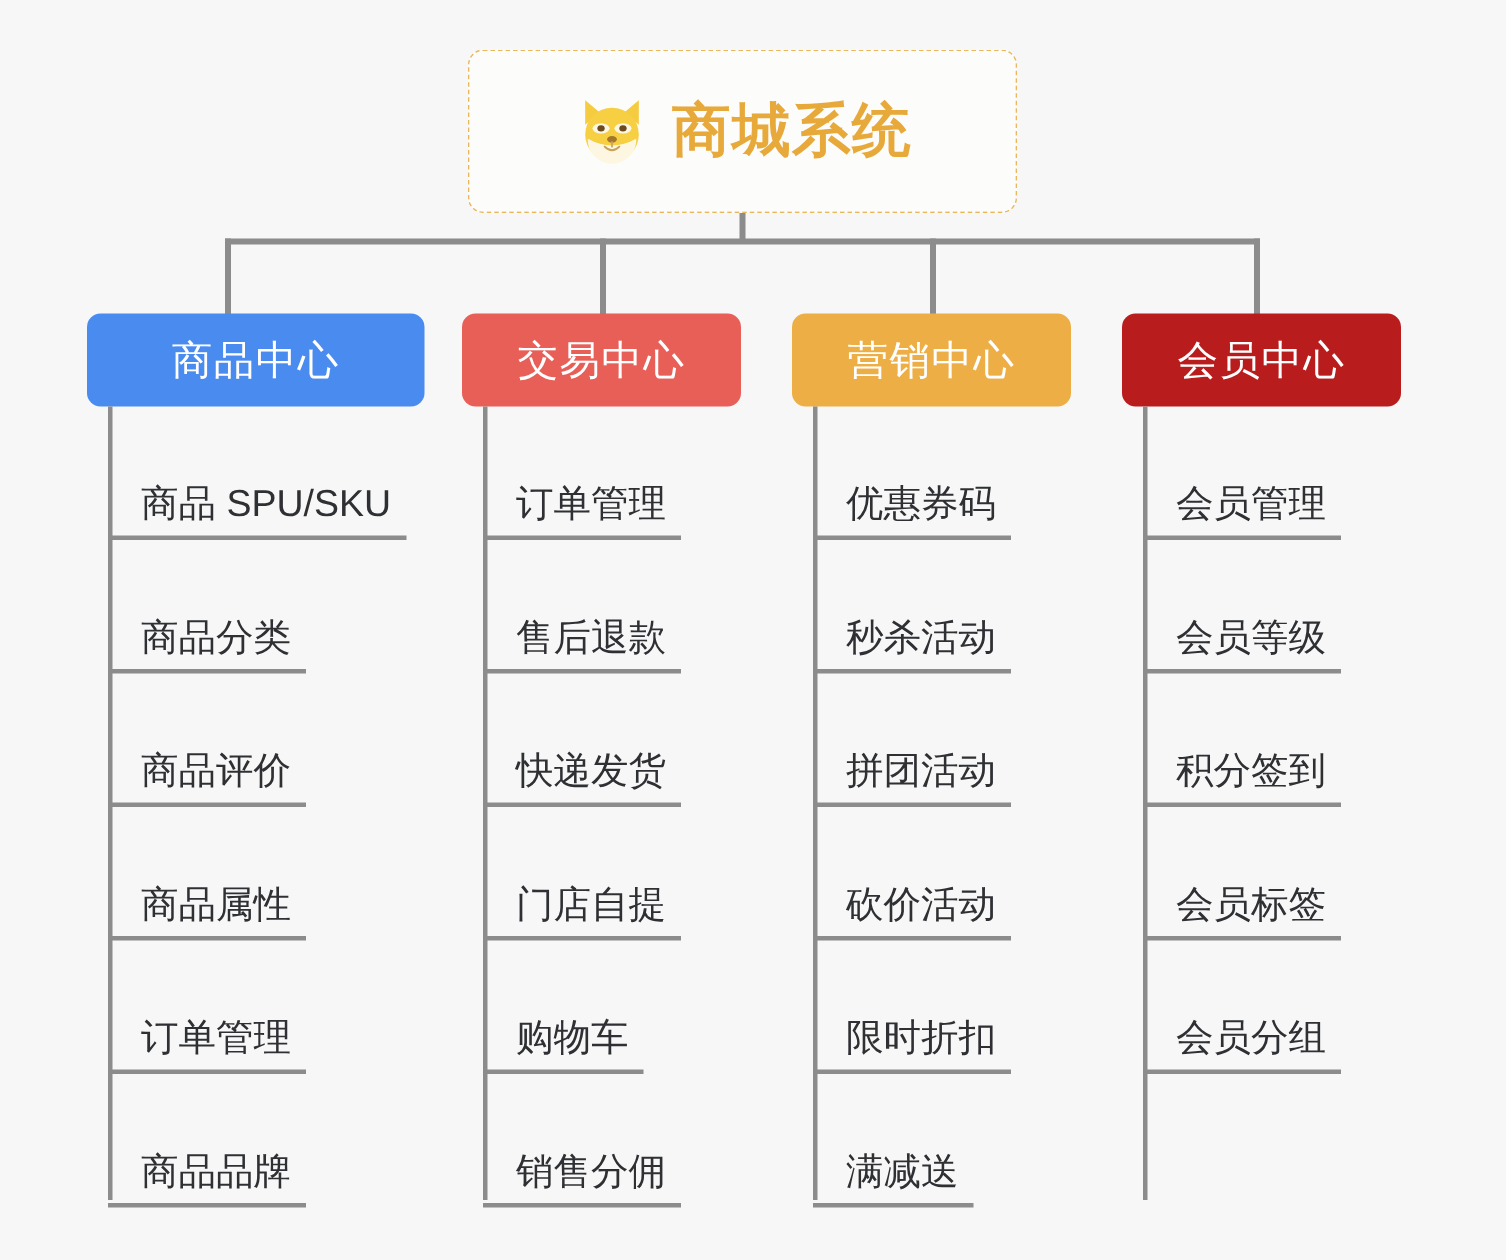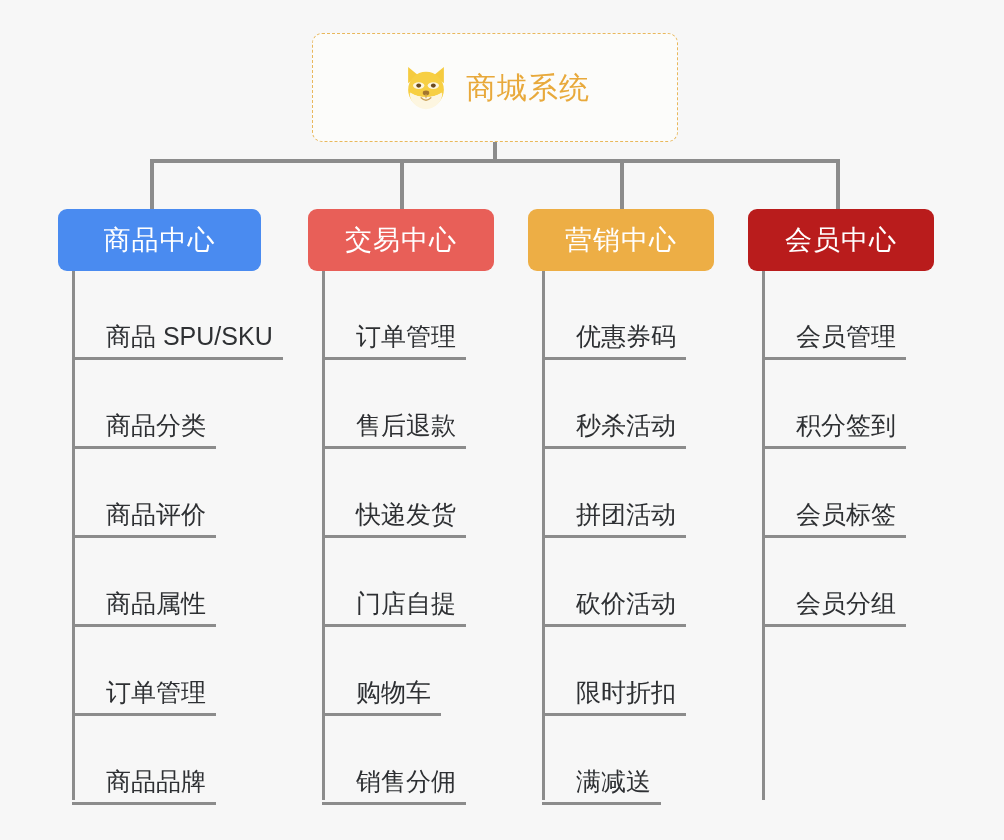--- a/index.html
+++ b/index.html
@@ -39,26 +39,26 @@
     justify-content: center;
     gap: 14px;
   }
   .root-emoji {
     width: 52px;
     height: 52px;
     flex: 0 0 auto;
     display: block;
   }
   .root-title {
-    font-size: 30px;
+    font-size: 39px;
     line-height: 1;
     color: #e8a93b;
     letter-spacing: 1px;
     white-space: nowrap;
-    font-weight: 400;
+    font-weight: 700;
   }
 
   
   .conn {
     position: absolute;
     background: #8c8c8c;
   }
   .conn-root-stem {          
     left: 493px;
     top: 142px;
@@ -115,35 +115,35 @@
   }
   .leaf {
     position: relative;
     height: 89px;
     box-sizing: border-box;
     display: flex;
     align-items: flex-end;
   }
   .leaf-label {
     display: inline-block;
-    padding: 0 10px 6px 34px;
+    padding: 0 10px 6px 22px;
     font-size: 25px;
     color: #2e3033;
     line-height: 1.15;
     white-space: nowrap;
     border-bottom: 3px solid #8c8c8c;
   }
 
   
   .branch-1 { left: 58px;  width: 246px; }
   .branch-2 { left: 308px; width: 246px; }
   .branch-3 { left: 528px; width: 246px; }
   .branch-4 { left: 748px; width: 246px; }
 
-  .branch-1 .branch-header { width: 203px; }
+  .branch-1 .branch-header { width: 225px; }
   .branch-2 .branch-header { width: 186px; }
   .branch-3 .branch-header { width: 186px; }
   .branch-4 .branch-header { width: 186px; }
 </style>
 </head>
 <body style="background: rgb(247, 247, 247);">
 
 <div id="mindmap">
 
   <div class="root-node" style="border-color: rgb(233, 184, 92); background: rgb(252, 252, 250);">
@@ -256,20 +256,23 @@
   <div class="branch branch-4">
     <div class="branch-header" style="background: #b91c1c;">
       <span>会员中心</span>
     </div>
     <div class="branch-trunk" style="background: rgb(140, 140, 140);"></div>
     <div class="leaf-list">
       <div class="leaf">
           <span class="leaf-label" style="border-bottom-color: rgb(140, 140, 140);">会员管理</span>
         </div>
       <div class="leaf">
+          <span class="leaf-label" style="border-bottom-color: rgb(140, 140, 140);">会员等级</span>
+        </div>
+      <div class="leaf">
           <span class="leaf-label" style="border-bottom-color: rgb(140, 140, 140);">积分签到</span>
         </div>
       <div class="leaf">
           <span class="leaf-label" style="border-bottom-color: rgb(140, 140, 140);">会员标签</span>
         </div>
       <div class="leaf">
           <span class="leaf-label" style="border-bottom-color: rgb(140, 140, 140);">会员分组</span>
         </div>
     </div>
   </div>

